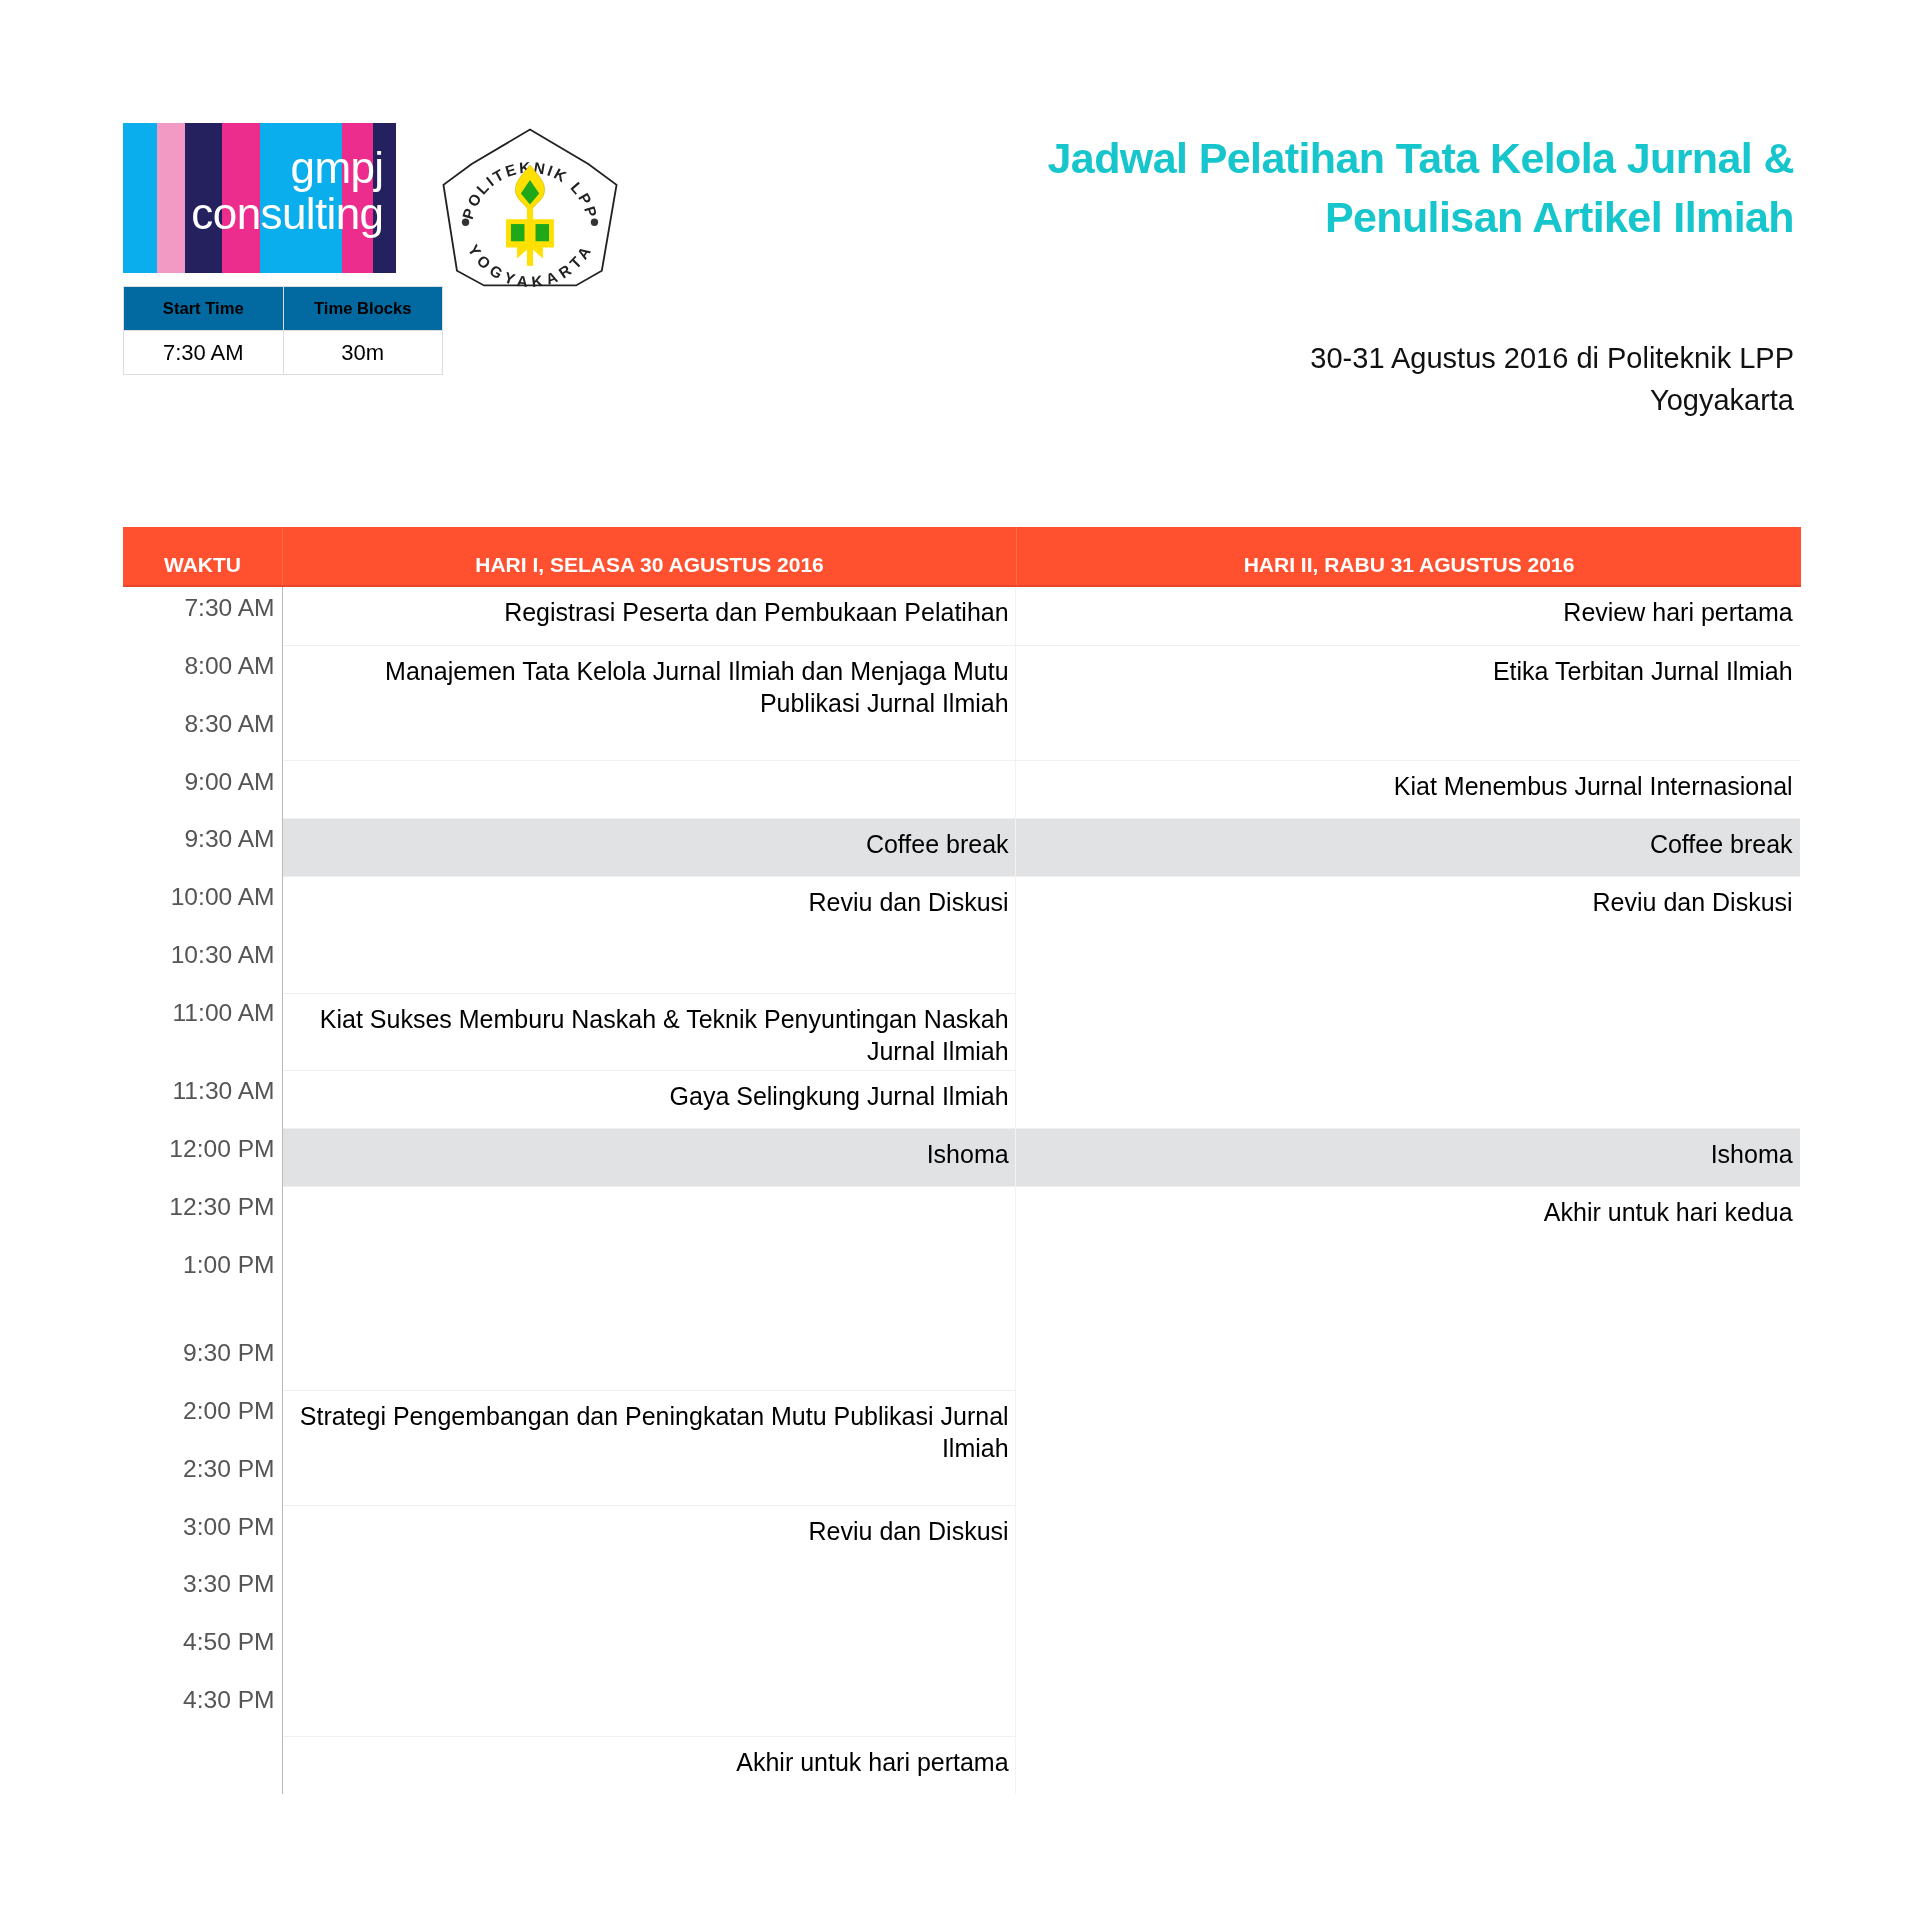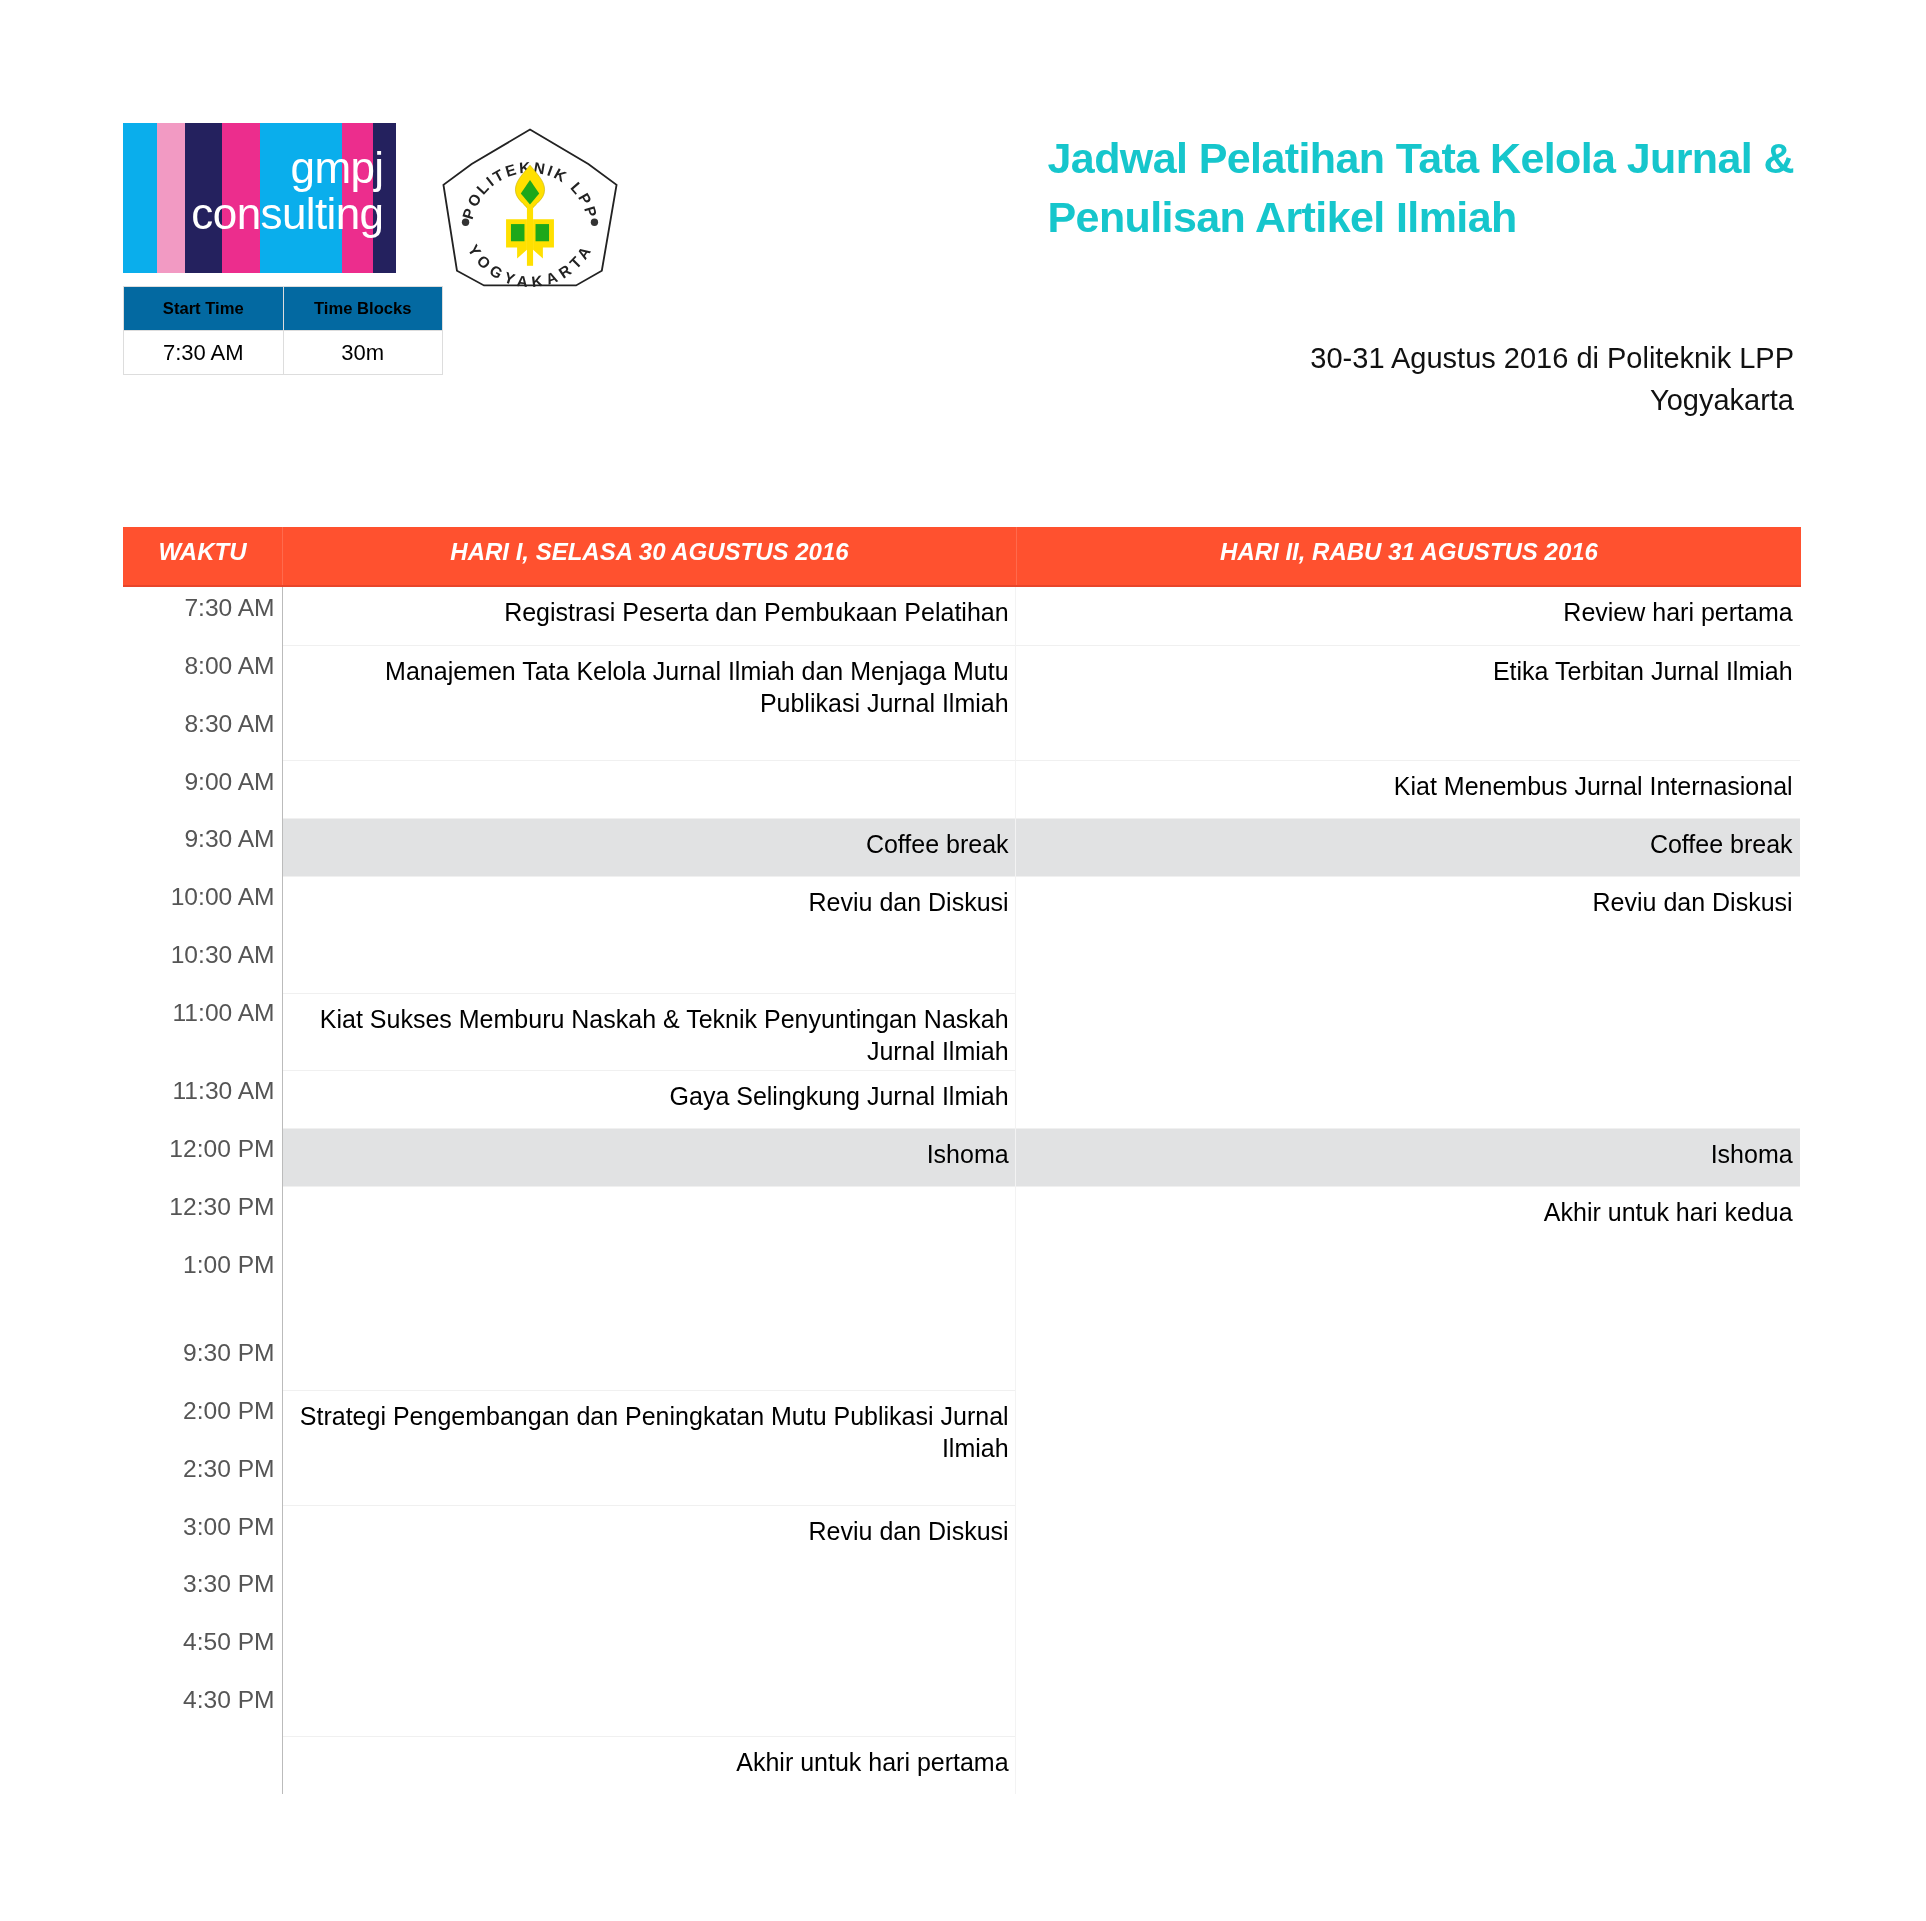--- a/index.html
+++ b/index.html
@@ -9,26 +9,26 @@
   #gmpj .stripe{height:100%;}
   #gmpj .txt{position:absolute;right:13.5px;color:#fff;font-size:44px;line-height:44px;text-align:right;letter-spacing:-0.6px;}
   
   #meta{position:absolute;left:123px;top:286px;width:320px;border-collapse:collapse;}
   #meta td{border:1.2px solid #ddd;text-align:center;width:50%;}
   #meta .h{background:#0369a1;font-weight:bold;font-size:16.6px;height:41px;}
   #meta .v{font-size:22px;height:41px;}
   
   #poly{position:absolute;left:441px;top:127px;width:178px;height:161px;}
   
-  #title{position:absolute;right:132px;top:129px;text-align:left;color:#16c6cc;font-weight:bold;font-size:43px;line-height:59px;letter-spacing:-0.6px;}
+  #title{position:absolute;right:132px;top:129px;text-align:right;color:#16c6cc;font-weight:bold;font-size:43px;line-height:59px;letter-spacing:-0.6px;}
   #subtitle{position:absolute;right:132px;top:337px;text-align:right;color:#111;font-size:29px;line-height:42px;margin-left:37px;}
   
   #sched{position:absolute;left:123px;top:527px;width:1678px;}
   .hdr{display:flex;height:58px;background:#ff512f;border-bottom:2.5px solid #e8452a;}
-  .hdr div{color:#fff;font-weight:bold;font-size:24px;display:flex;justify-content:center;padding-top:11px;box-sizing:border-box;font-style:italic;}
+  .hdr div{color:#fff;font-weight:bold;font-size:21px;display:flex;justify-content:center;padding-top:26px;box-sizing:border-box;}
   .c0{width:159px;flex:none;}
   .c1{width:734px;flex:none;border-left:0.6px solid #ff6a4d;}
   .c2{width:785px;flex:none;border-left:0.6px solid #ff6a4d;}
   .grid{position:relative;height:1207px;}
   .tcol{position:absolute;left:0;top:0;width:159px;}
   .tlabel{position:absolute;right:7.4px;width:159px;text-align:right;color:#555;font-size:24.6px;}
   .vline{position:absolute;left:159px;top:0;width:1.2px;height:1207px;background:#bbb;}
   .ev{position:absolute;box-sizing:border-box;padding:8.6px 7.4px 0 7.4px;font-size:25px;line-height:32px;color:#000;border-top:1.2px solid #f0f0f0;text-align:right;}
   .ev.brk{background:#e1e2e3;}
   .d1{left:160px;width:733px;}

